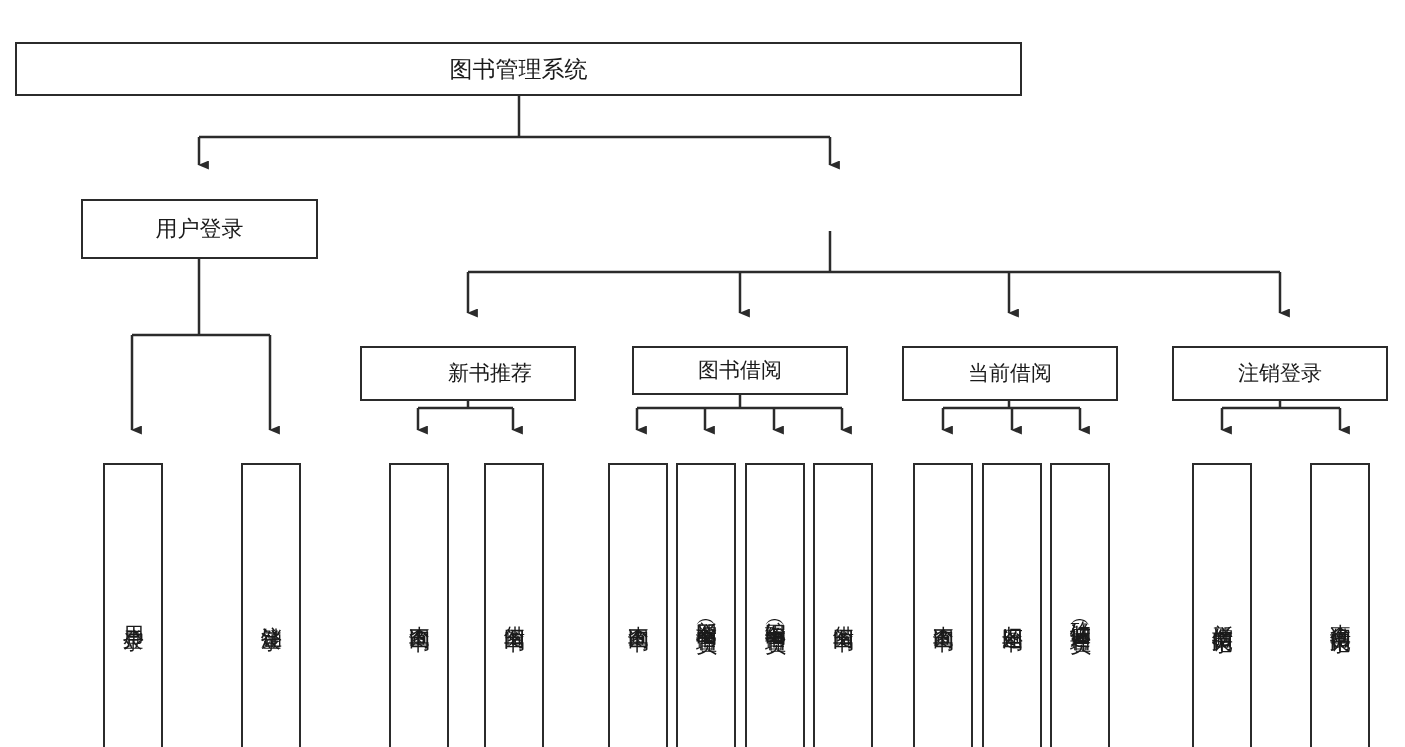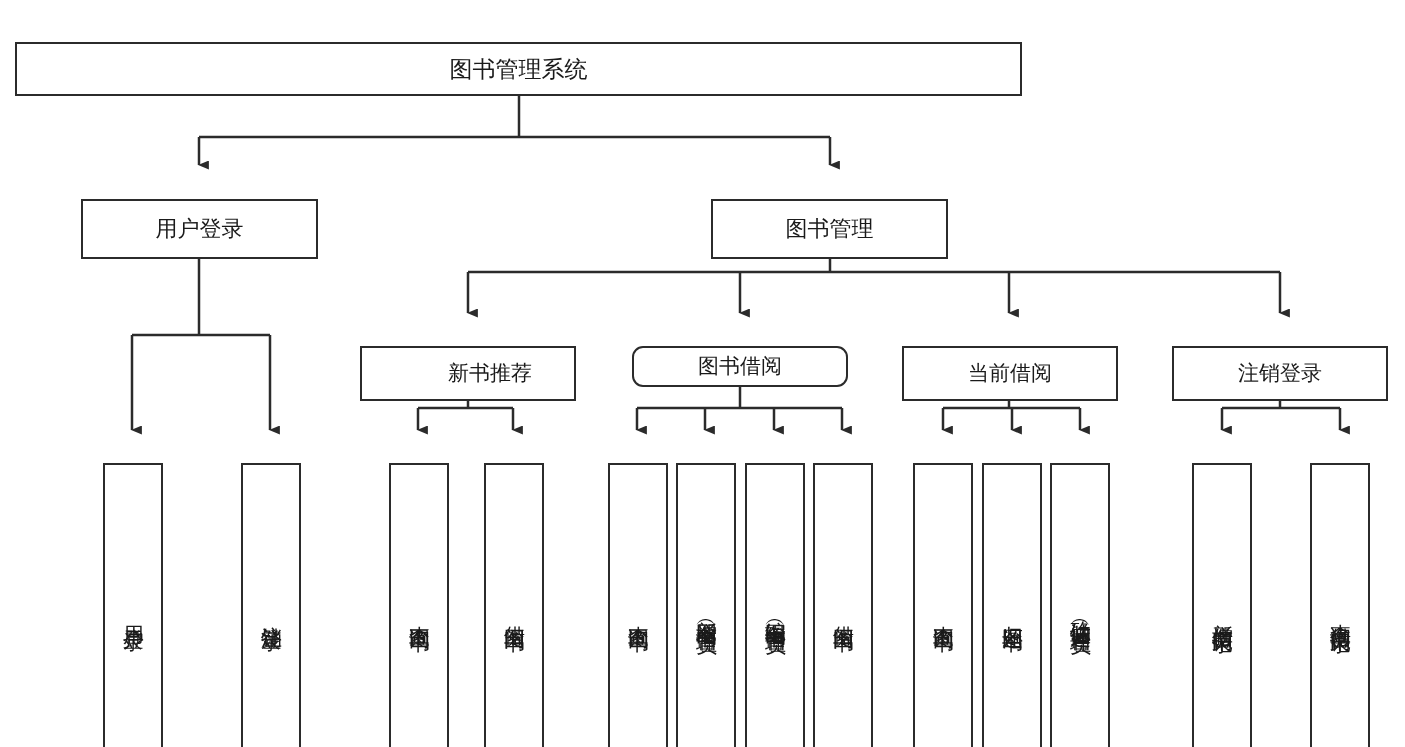--- a/index.html
+++ b/index.html
@@ -129,28 +129,25 @@
     </g>
   </svg>
 
   <div class="node root" style="left:15px; top:14px; width:1007px; height:54px;">
     <span class="label">图书管理系统</span>
   </div>
 
   <div class="node lvl1" style="left:81px; top:171px; width:237px; height:60px;">
     <span class="label">用户登录</span>
   </div>
-  <div class="node lvl1" style="left:711px; top:171px; width:237px; height:60px;">
-    <span class="label">图书管理</span>
-  </div>
 
   <div class="node lvl2" style="left:360px; top:318px; width:216px; height:55px;padding-left:44px;">
     <span class="label">新书推荐</span>
   </div>
-  <div class="node lvl2" style="left:632px; top:318px; width:216px; height:41px;border-radius:11px;">
+  <div class="node lvl2" style="left:632px; top:318px; width:216px; height:49px;">
     <span class="label">图书借阅</span>
   </div>
   <div class="node lvl2" style="left:902px; top:318px; width:216px; height:55px;">
     <span class="label">当前借阅</span>
   </div>
   <div class="node lvl2" style="left:1172px; top:318px; width:216px; height:55px;">
     <span class="label">注销登录</span>
   </div>
 
   <div class="node leaf" style="left:103px; top:435px; width:60px; height:300px;">

